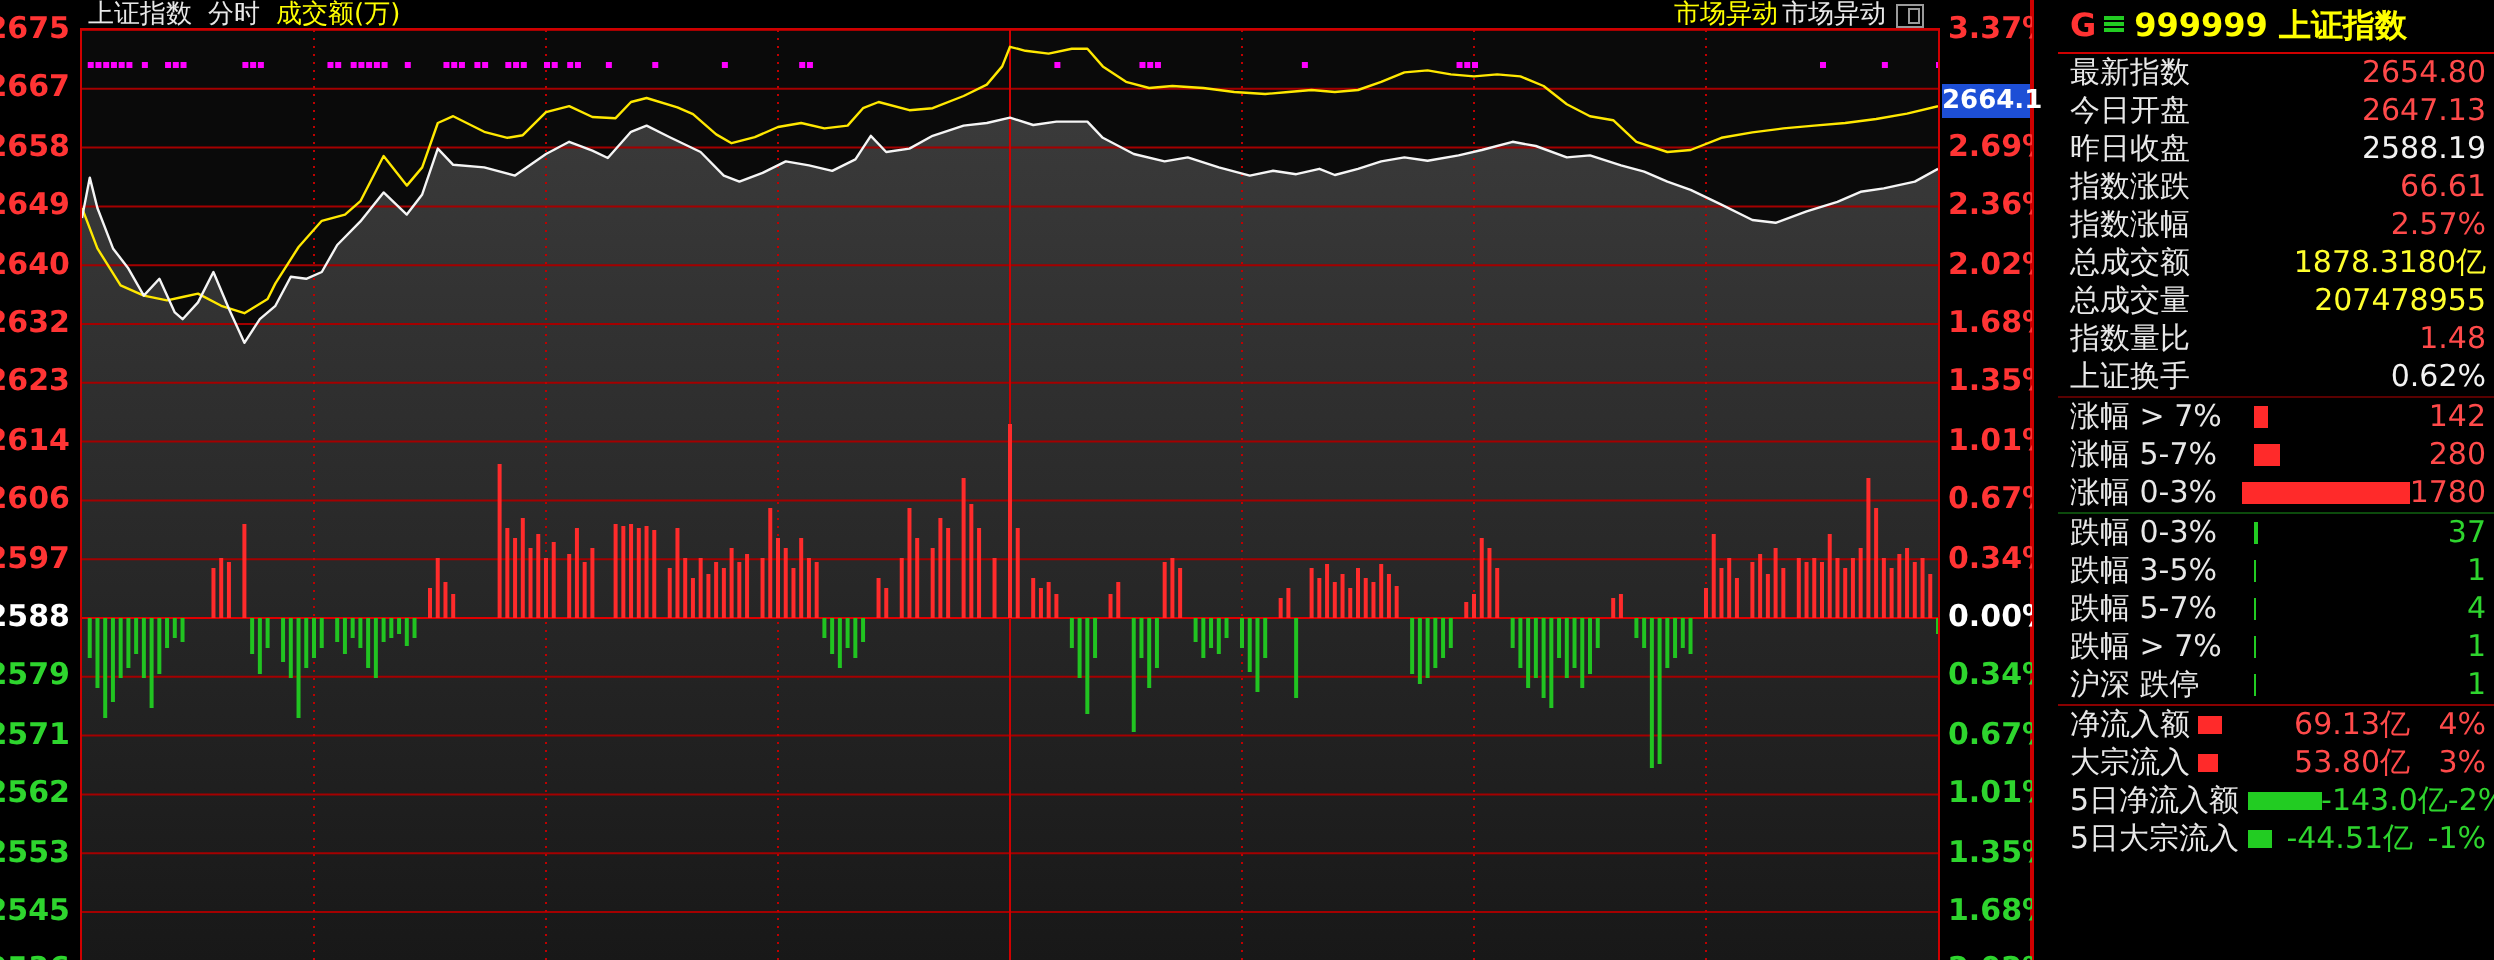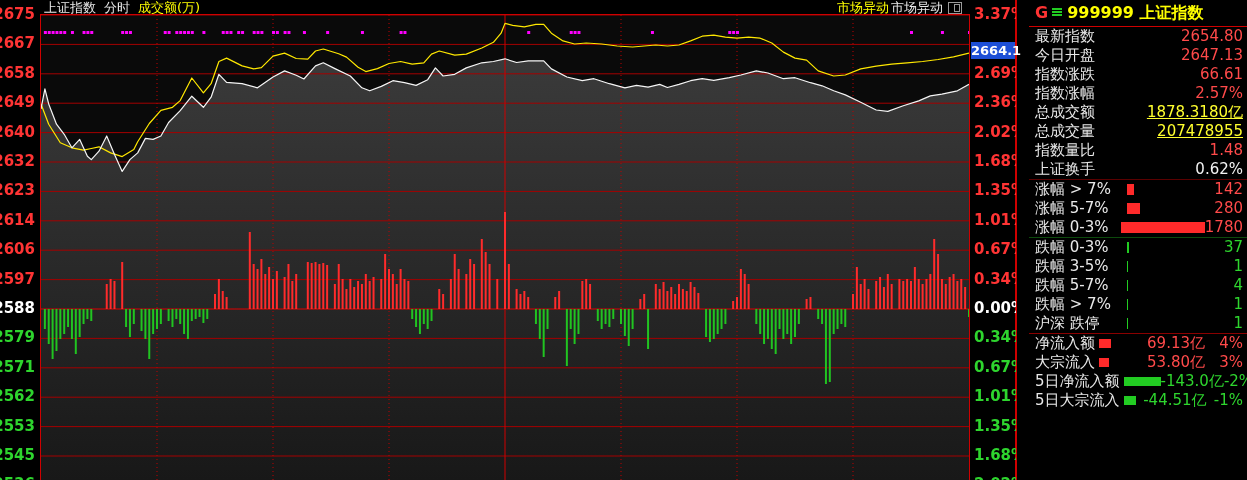--- a/index.html
+++ b/index.html
@@ -34,21 +34,21 @@
   #list-icon i{display:block;height:2px;background:#22cc22;margin:1px 0;}
   #panel-header .code{color:#ffff00;}
   .sep{height:0;border-top:1px solid #5a0000;}
   .sep-green{border-top-color:#0c4a0c;}
   .sep-red{border-top-color:#8a0000;}
   .sep-bright{border-top-color:#cf0000;}
   .p-row{display:flex;align-items:center;height:19px;line-height:19px;font-size:15px;padding:0 4px 0 6px;}
   .p-label{color:#e8e8e8;white-space:nowrap;}
   .p-fill{flex:1;}
   .p-value{text-align:right;white-space:nowrap;}
-  .v-red{color:#ff4a4a;} .v-green{color:#2ed52e;} .v-yellow{color:#ffff2e;text-decoration:underline;} .v-white{color:#f2f2f2;}
+  .v-red{color:#ff4a4a;} .v-green{color:#2ed52e;} .v-yellow{color:#ffff2e;} .v-white{color:#f2f2f2;}
   .bar-wrap{flex:1;display:flex;align-items:center;padding-left:4px;}
   .h-bar{height:11px;}
   .h-bar.red{background:#ff2a2a;} .h-bar.green{background:#22cc22;}
   .flow-bar{height:9px;}
   .flow-bar.red{background:#ff2a2a;} .flow-bar.green{background:#22cc22;}
   .p-val-col{width:74px;text-align:right;white-space:nowrap;}
   .p-pct-col{width:38px;text-align:right;white-space:nowrap;}
 </style>
 </head>
 <body>
@@ -403,20 +403,25 @@
           <span class="p-label">最新指数</span>
           <span class="p-fill"></span>
           <span class="p-value v-red">2654.80</span>
         </div>
         <div class="p-row">
           <span class="p-label">今日开盘</span>
           <span class="p-fill"></span>
           <span class="p-value v-red">2647.13</span>
         </div>
         <div class="p-row">
+          <span class="p-label">昨日收盘</span>
+          <span class="p-fill"></span>
+          <span class="p-value v-white">2588.19</span>
+        </div>
+        <div class="p-row">
           <span class="p-label">指数涨跌</span>
           <span class="p-fill"></span>
           <span class="p-value v-red">66.61</span>
         </div>
         <div class="p-row">
           <span class="p-label">指数涨幅</span>
           <span class="p-fill"></span>
           <span class="p-value v-red">2.57%</span>
         </div>
         <div class="p-row">

